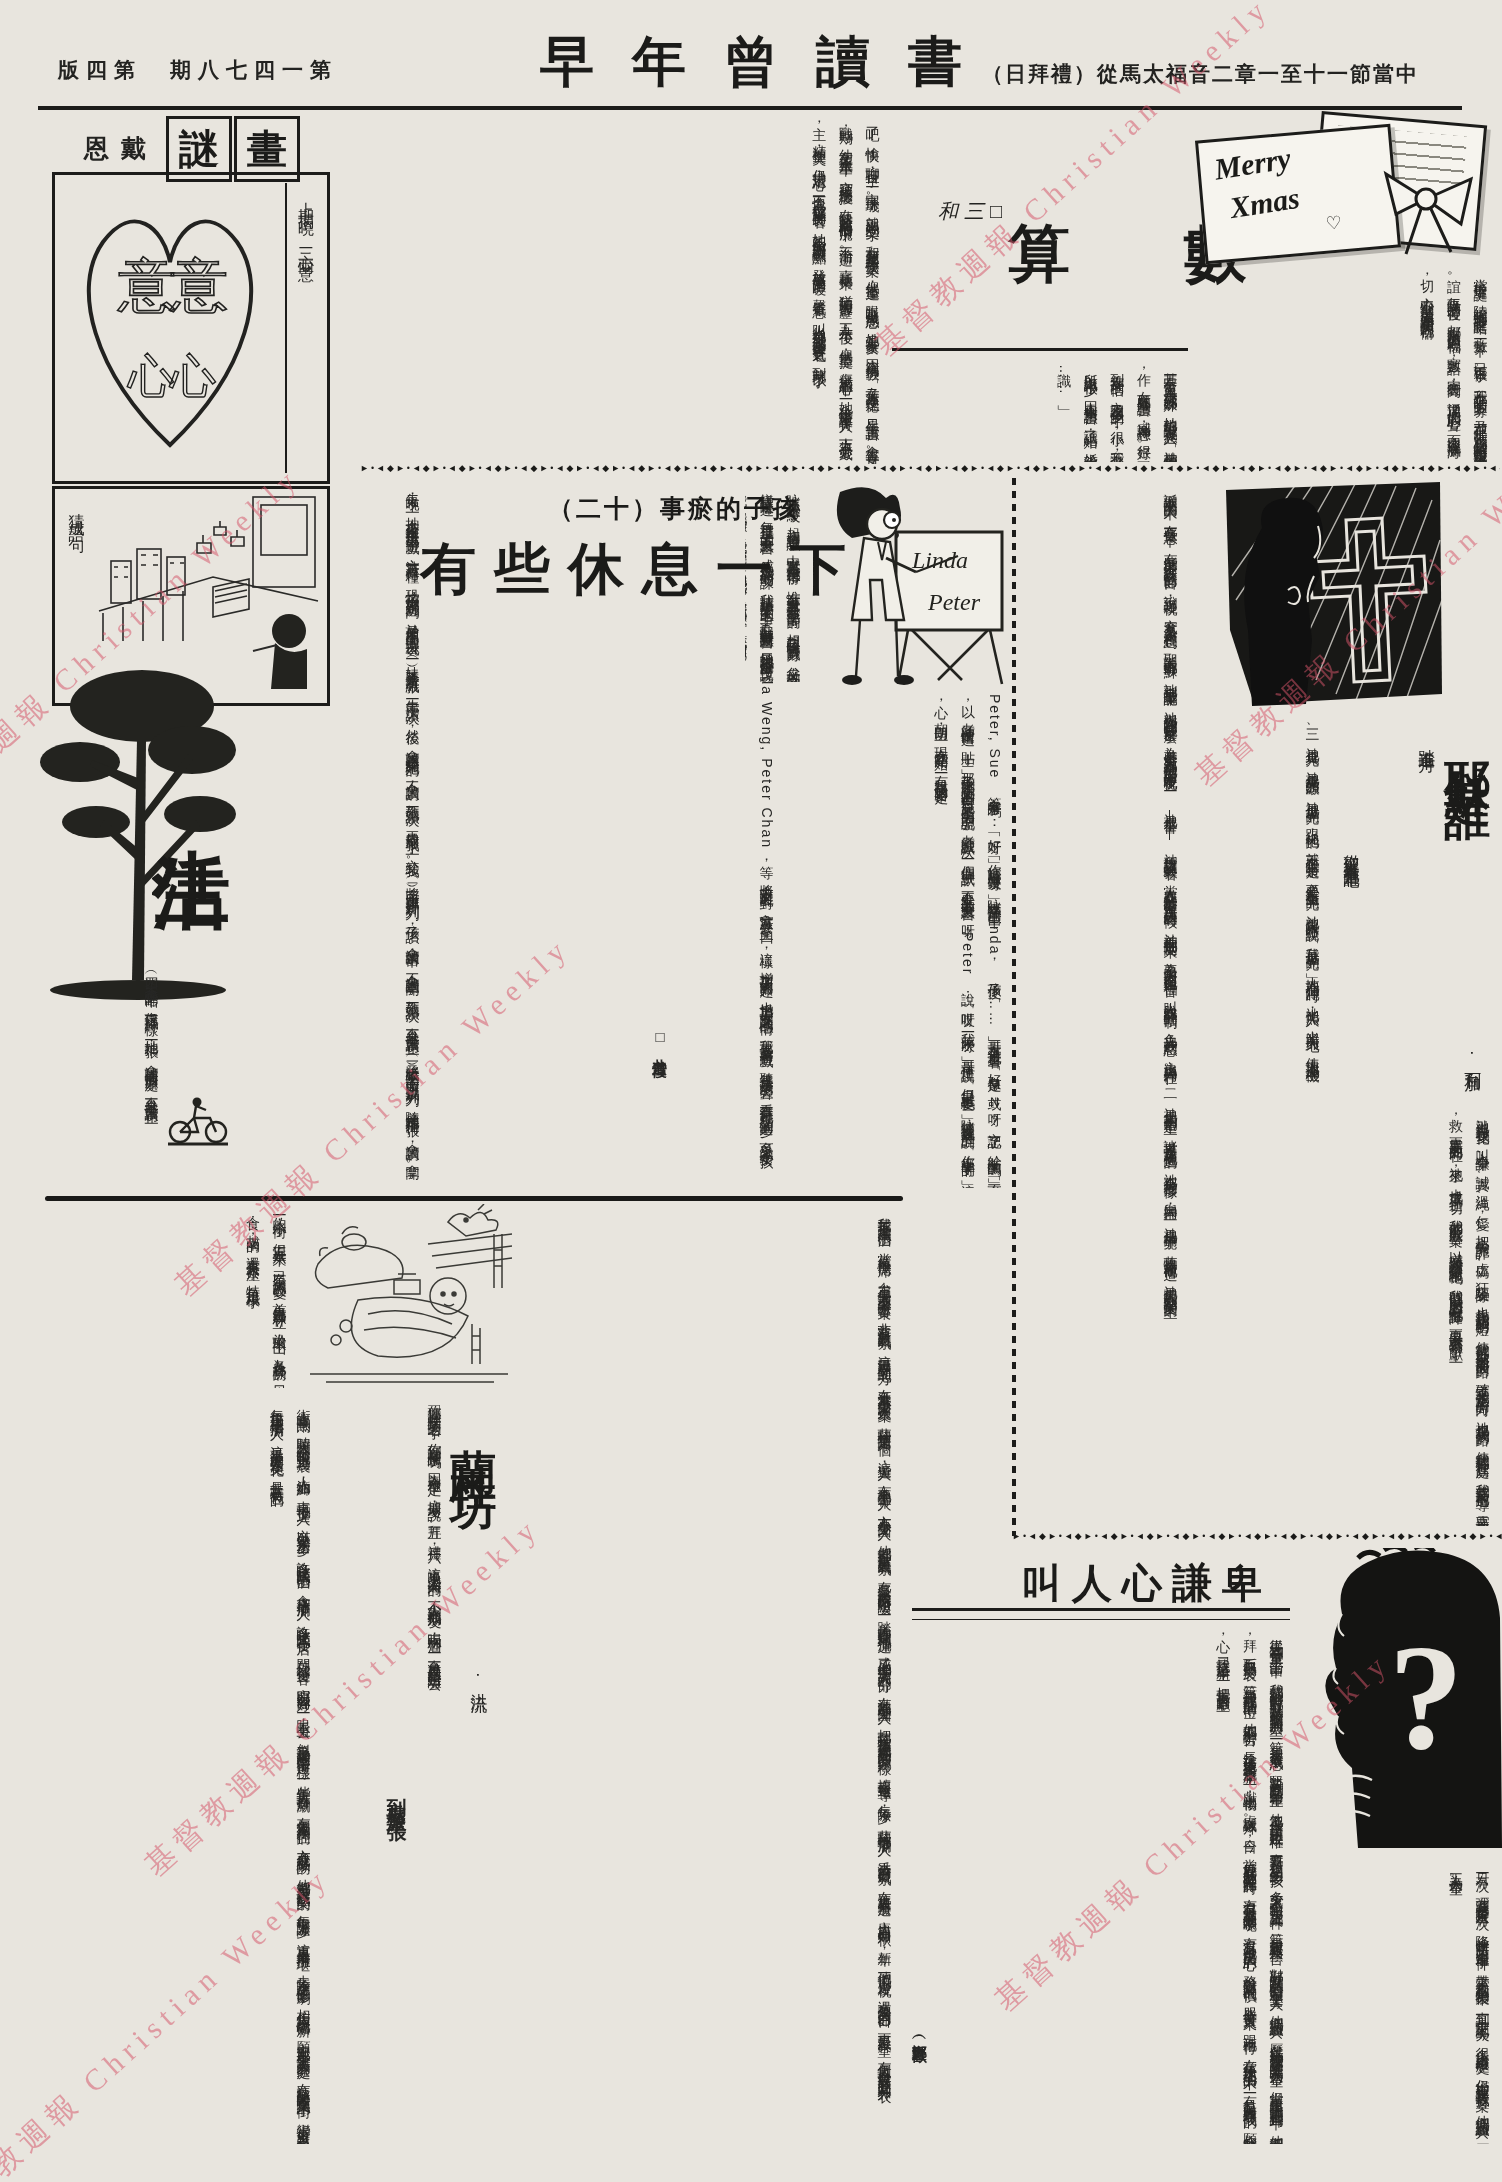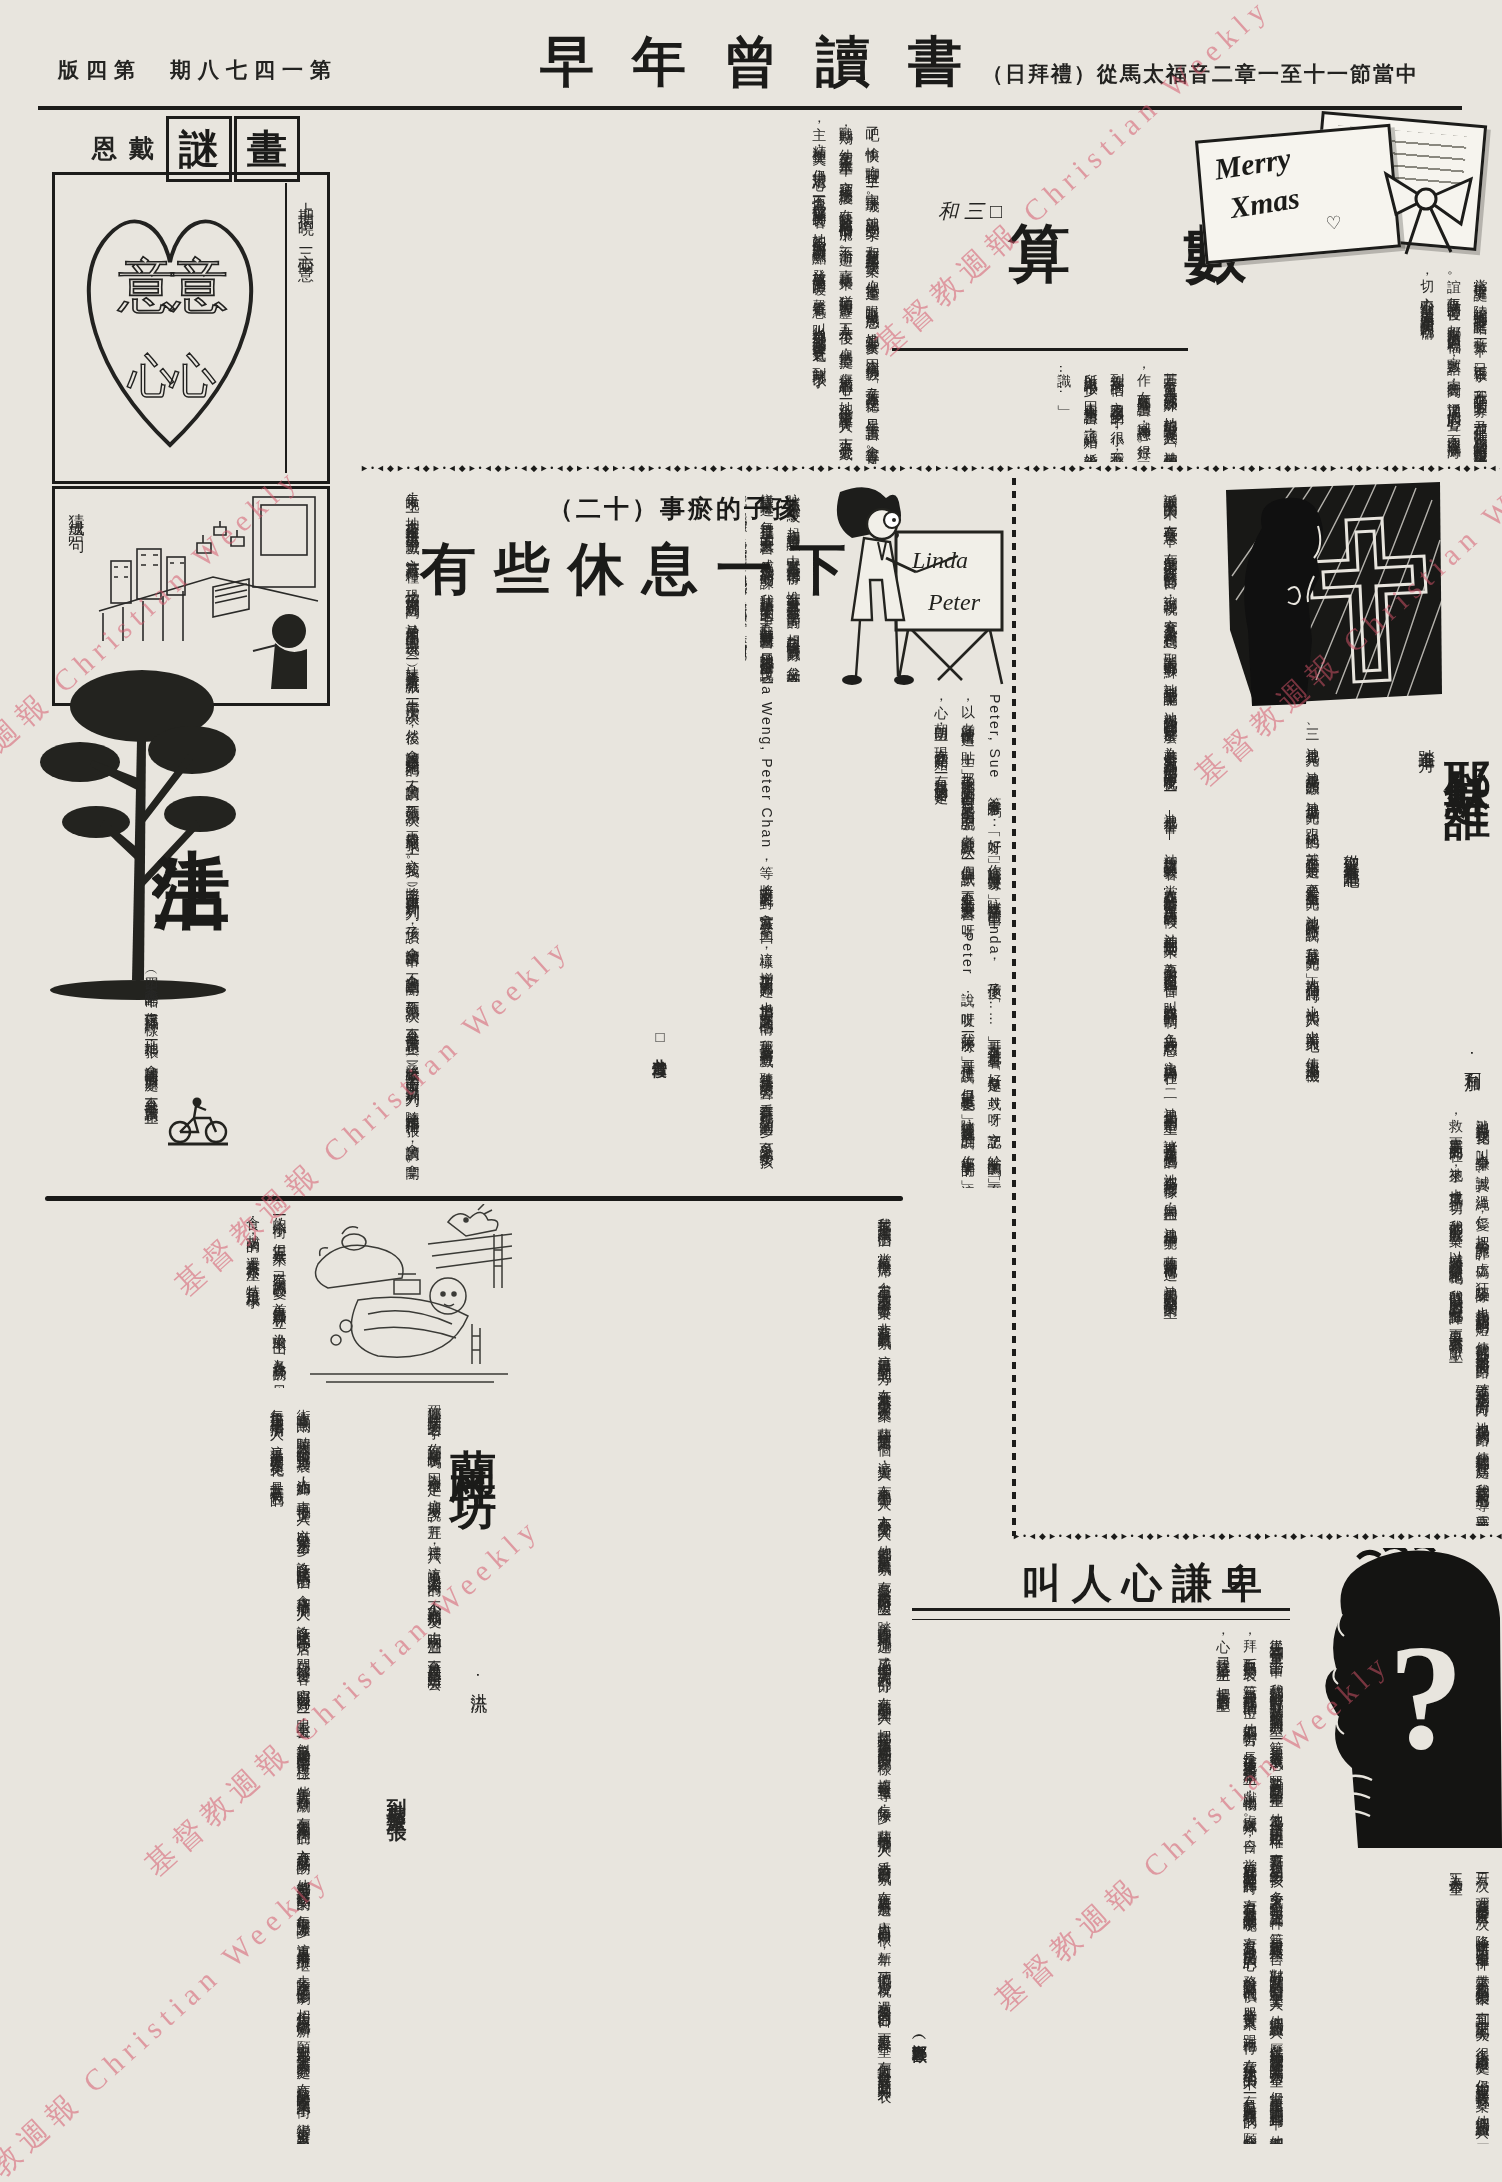--- a/index.html
+++ b/index.html
@@ -80,21 +80,21 @@
       <path d="M60 55 L105 35 L95 80 Z" fill="#f6f4ee" stroke="#1c1c1a" stroke-width="3"></path>
       <circle cx="60" cy="55" r="10" fill="#f6f4ee" stroke="#1c1c1a" stroke-width="3"></circle>
       <path d="M55 65 L40 110 M65 65 L85 108" stroke="#1c1c1a" stroke-width="3" fill="none"></path>
     </svg>
   </div>
 </div>
 
 <div class="divider" style="left:360px;top:463px;width:1140px;height:12px;">►•◄◆►•◄◆►•◄◆►•◄◆►•◄◆►•◄◆►•◄◆►•◄◆►•◄◆►•◄◆►•◄◆►•◄◆►•◄◆►•◄◆►•◄◆►•◄◆►•◄◆►•◄◆►•◄◆►•◄◆►•◄◆►•◄◆►•◄◆►•◄◆►•◄◆►•◄◆►•◄◆►•◄◆►•◄◆►•◄◆►•◄◆►•◄◆►•◄◆►•◄◆►•◄◆►•◄◆►•◄◆►•◄◆►•◄◆►•◄◆►•◄◆►•◄◆►•◄◆►•◄◆►•◄◆►•◄◆►•◄◆►•◄◆►•◄◆►•◄◆►•◄◆►•◄◆►•◄◆►•◄◆►•◄◆►•◄◆►•◄◆►•◄◆►•◄◆►•◄◆►•◄◆►•◄◆►•◄◆►•◄◆►•◄◆►•◄◆►•◄◆►•◄◆►•◄◆►•◄◆</div>
 
 <div>
-  <div class="abs serif" style="left:92px;top:132px;font-size:25px;letter-spacing:12px;font-weight:bold;">恩戴</div>
+  <div class="abs serif" style="left:84px;top:132px;font-size:25px;letter-spacing:12px;font-weight:bold;">恩戴</div>
   <div class="cellbox" style="left:166px;top:116px;">謎</div>
   <div class="cellbox" style="left:234px;top:116px;">畫</div>
 
   <div class="box" style="left:52px;top:172px;width:272px;height:306px;">
     <svg width="215" height="280" viewBox="0 0 215 280" style="position:absolute;left:8px;top:12px;">
       <path d="M107 258 C30 185 8 100 40 55 C70 15 100 40 107 75 C114 40 144 15 174 55 C206 100 184 185 107 258 Z" fill="none" stroke="#222220" stroke-width="4"></path>
       <text x="107" y="118" text-anchor="middle" font-size="58" font-family="Liberation Serif,serif" fill="none" stroke="#222220" stroke-width="1.6" letter-spacing="-6">意意</text>
       <text x="107" y="205" text-anchor="middle" font-size="46" font-family="Liberation Serif,serif" fill="none" stroke="#222220" stroke-width="1.4" letter-spacing="-4">心心</text>
     </svg>
     <div class="abs" style="right:40px;top:8px;bottom:8px;width:2px;background:#1c1c1a;"></div>

